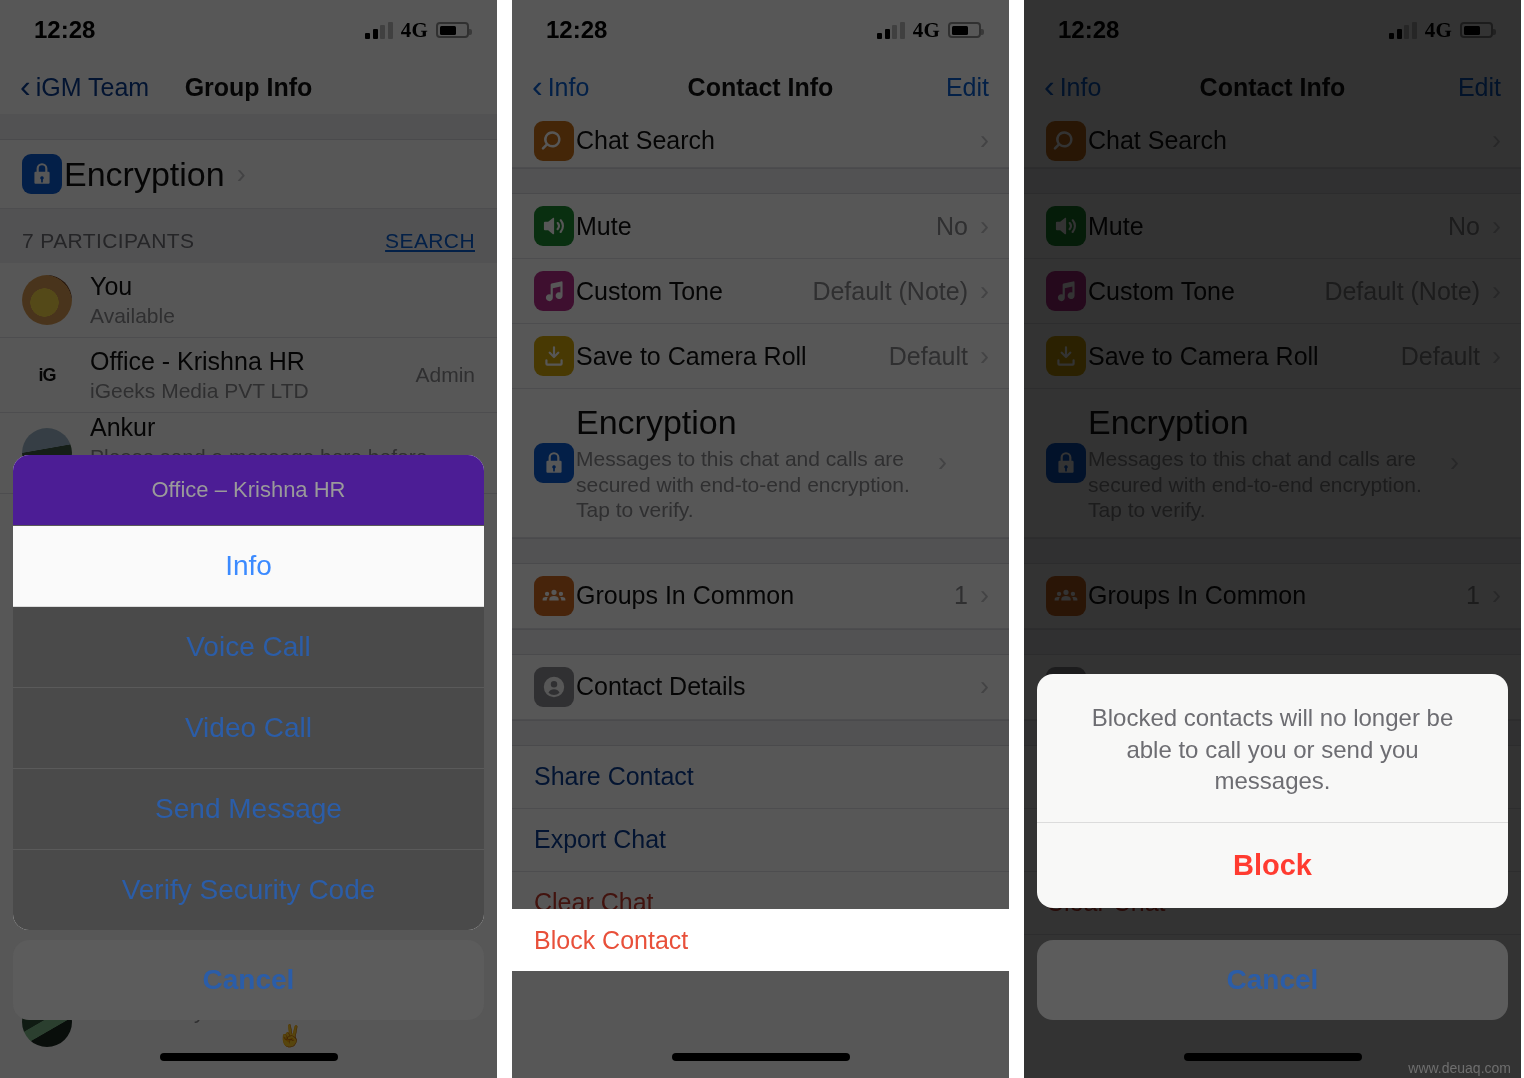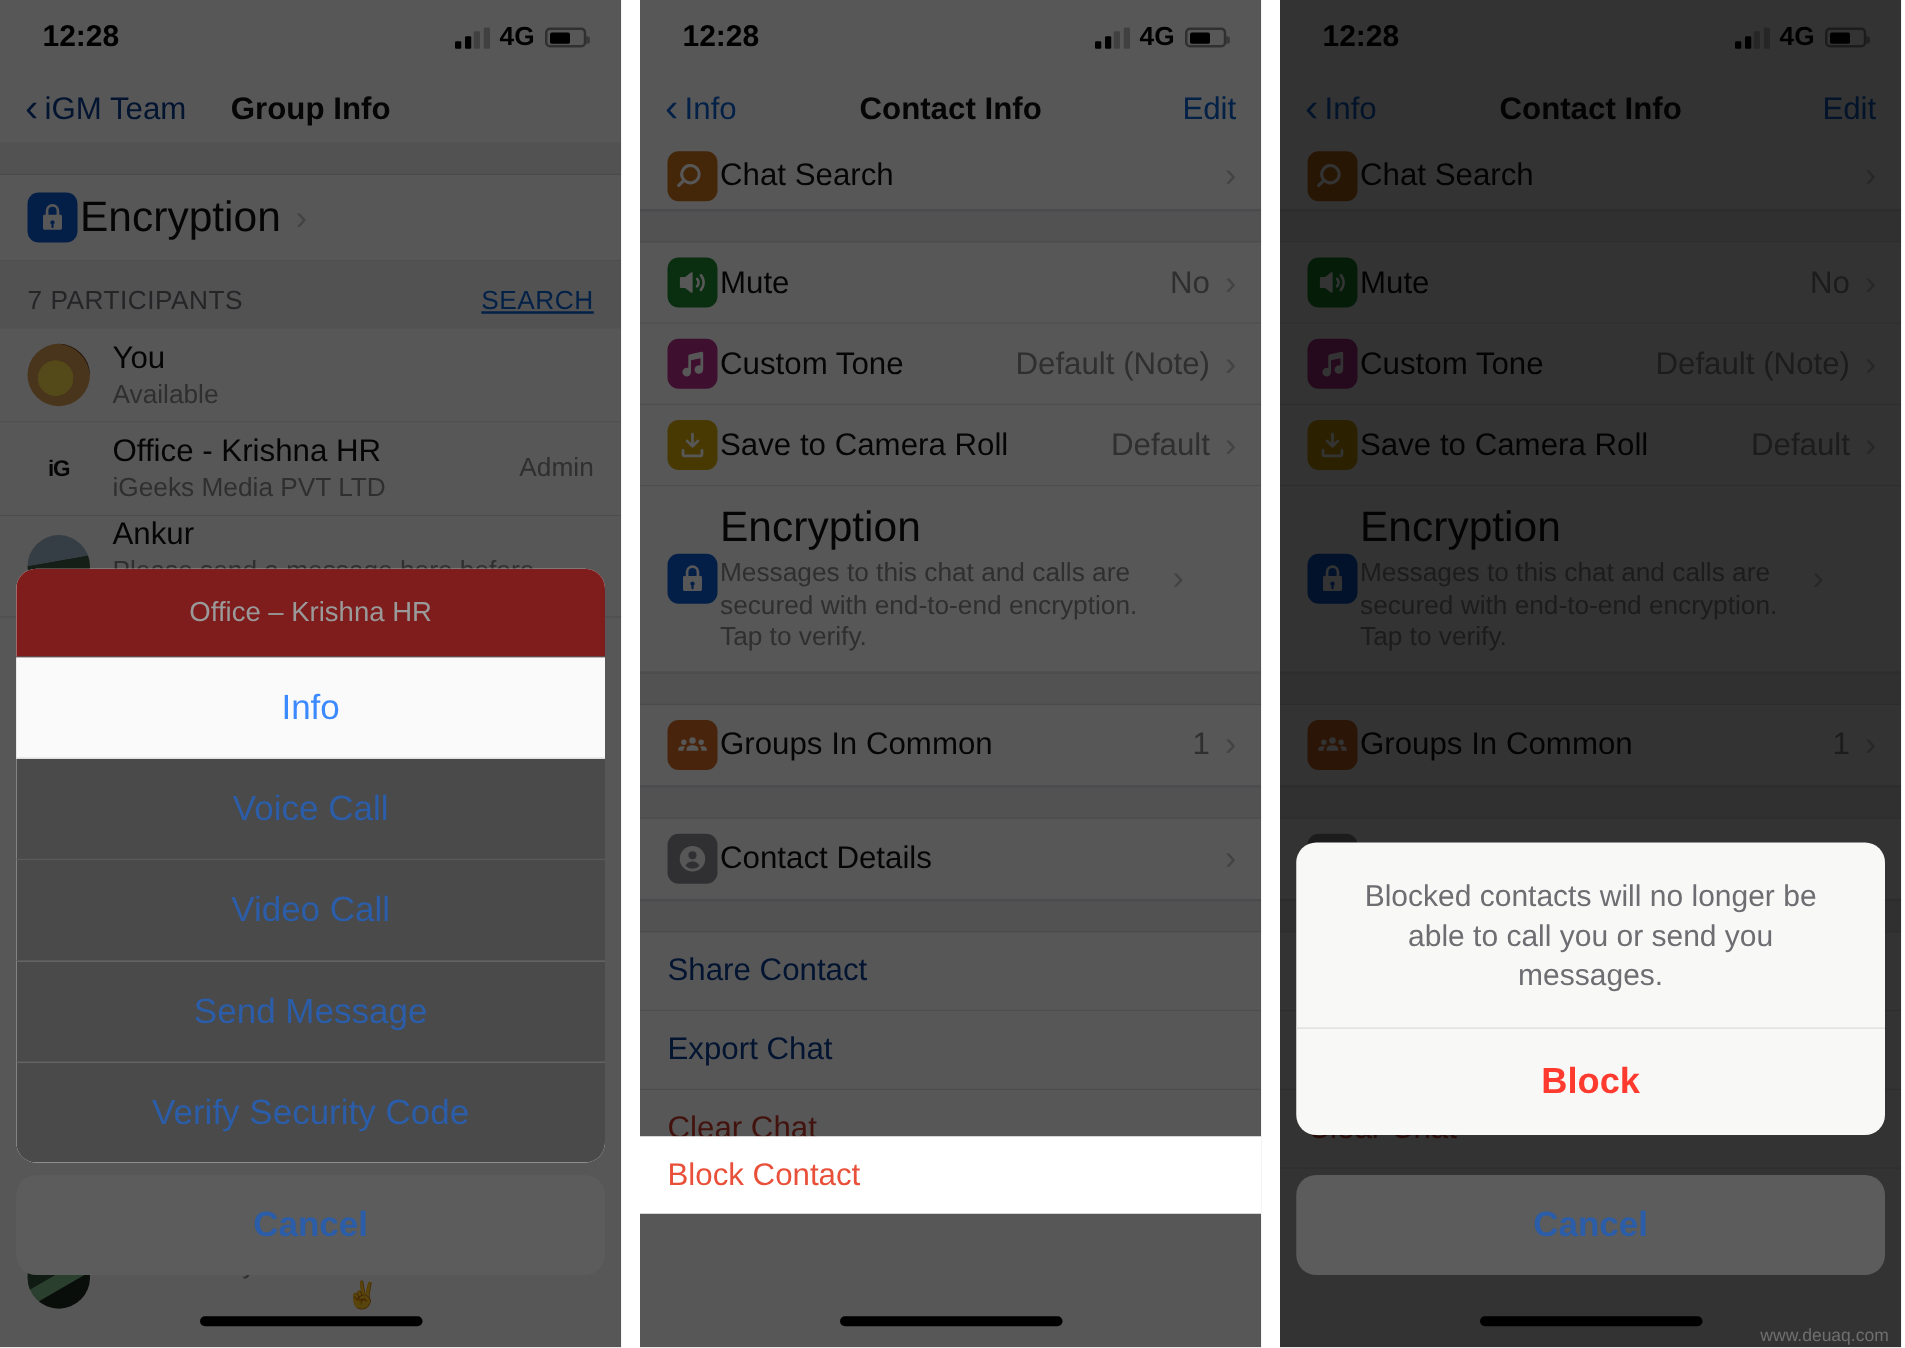--- a/index.html
+++ b/index.html
@@ -31,21 +31,21 @@
     content: ""; position: absolute; inset: 0;
     background: rgba(0,0,0,0.80); pointer-events: none; z-index: 40;
   }
 
   
   .statusbar {
     height: 60px; display: flex; align-items: center;
     justify-content: space-between; padding: 0 28px 0 34px;
     font-size: 24px; font-weight: bold; color: #000;
   }
-  .sb-right { display: flex; align-items: center; gap: 8px; }
+  .sb-right { display: flex; align-items: center; gap: 8px; font-family: Liberation Serif, serif; }
   .bars { display: flex; align-items: flex-end; gap: 2.5px; height: 17px; }
   .bars i { display: block; width: 5px; background: #000; border-radius: 1px; }
   .bars i:nth-child(1){height:6px}
   .bars i:nth-child(2){height:10px}
   .bars i:nth-child(3){height:14px;background:#bdbdbd}
   .bars i:nth-child(4){height:17px;background:#bdbdbd}
   .net { font-size: 21px; font-weight: bold; letter-spacing: .2px; }
   .batt { position: relative; width: 33px; height: 16px; border: 2px solid rgba(0,0,0,.45);
           border-radius: 4px; padding: 1.5px; }
   .batt::after { content:""; position:absolute; right:-5px; top:4.5px; width:3px; height:6px;
@@ -227,21 +227,21 @@
       </div>
 
       <div class="tail-row" style="position:absolute;bottom:28px;left:0;right:0">
         <div class="avatar av4"></div>
         <div class="psub">Don't Say 👉 Hi &amp; Come To The Point ✌️</div>
       </div>
     </div>
 
     <div class="sheet">
       <div class="sheet-group">
-        <div class="sheet-title" style="background:#7f1d1d;color:#9a9a9a;border-bottom-color:#5a5a5a">Office – Krishna HR</div>
+        <div class="sheet-title" style="background:#4c1d95;color:#9a9a9a;border-bottom-color:#5a5a5a">Office – Krishna HR</div>
         <div class="sheet-item above" style="background:#fafafa;color:#3b8aff">Info</div>
         <div class="sheet-item" style="background:#4a4a4a;color:#2b5da8;border-bottom-color:#5a5a5a">Voice Call</div>
         <div class="sheet-item" style="background:#4a4a4a;color:#2b5da8;border-bottom-color:#5a5a5a">Video Call</div>
         <div class="sheet-item" style="background:#4a4a4a;color:#2b5da8;border-bottom-color:#5a5a5a">Send Message</div>
         <div class="sheet-item" style="background:#4a4a4a;color:#2b5da8">Verify Security Code</div>
       </div>
       <div class="sheet-cancel" style="background:#5c5c5c;color:#2b5da8">Cancel</div>
     </div>
 
     <div class="home"></div>

